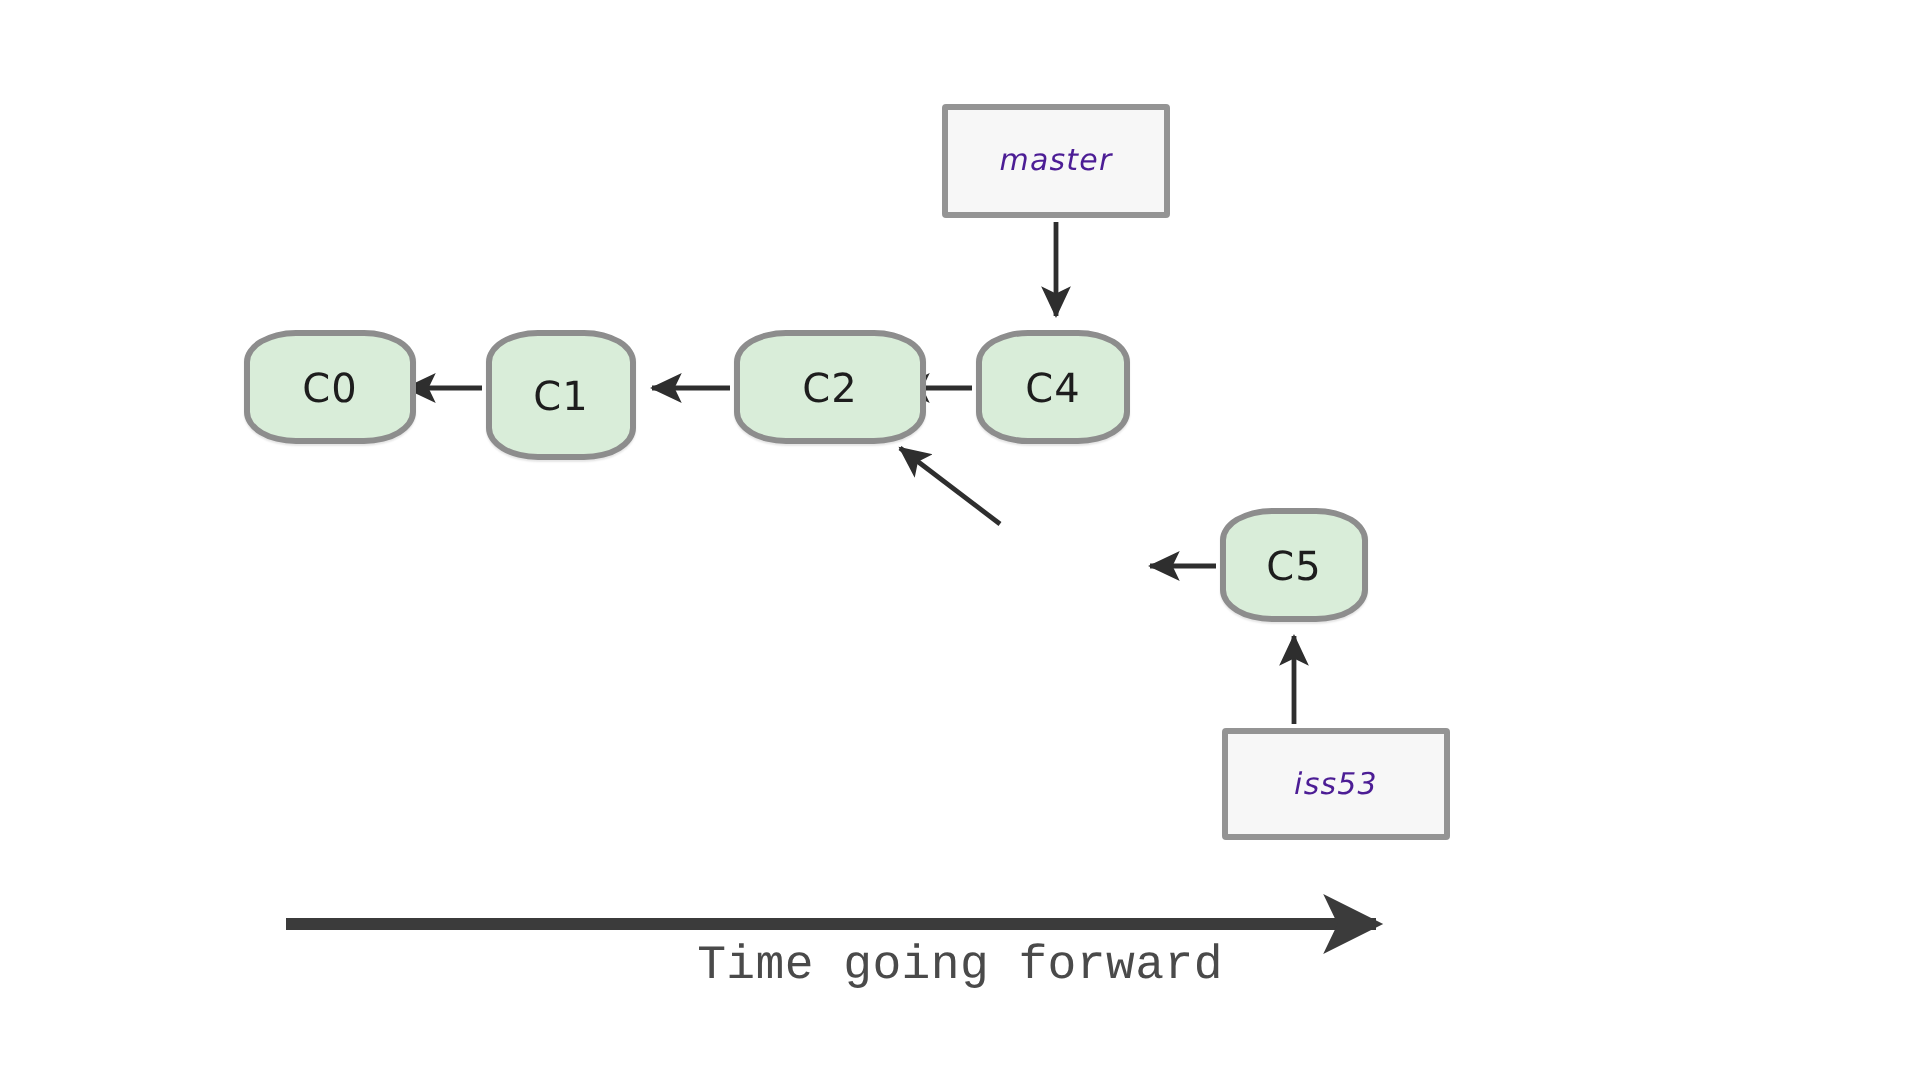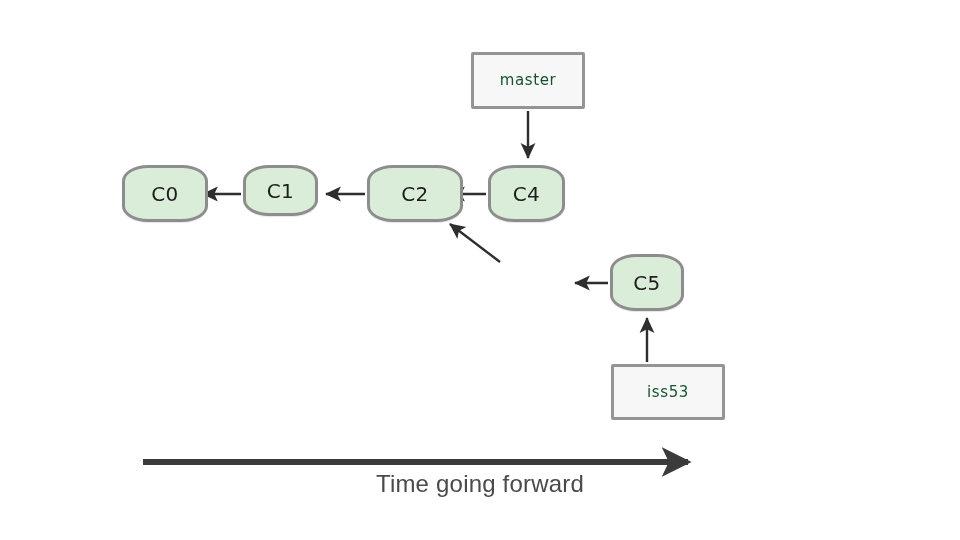--- a/index.html
+++ b/index.html
@@ -42,24 +42,25 @@
     box-sizing: border-box;
     background: #f7f7f7;
     border: 3px solid #949494;
     border-radius: 2px;
     display: flex;
     align-items: center;
     justify-content: center;
   }
   .branch-label {
     font-size: 15px;
-    color: #14532d;
+    color: #4c1d95;
     letter-spacing: 0.6px;
     line-height: 1;
     font-family: "DejaVu Sans", "Liberation Sans", sans-serif;
+    font-style: italic;
   }
 
   
   #arrows {
     position: absolute;
     left: 0;
     top: 0;
     width: 960px;
     height: 540px;
     pointer-events: none;
@@ -68,21 +69,21 @@
   
   #timeline-caption {
     position: absolute;
     left: 0;
     top: 470px;
     width: 960px;
     text-align: center;
     font-size: 24px;
     color: #4a4a4a;
     letter-spacing: 0.2px;
-    font-family: Liberation Sans, sans-serif;
+    font-family: Liberation Mono, monospace;
   }
 </style>
 </head>
 <body>
 
 <div id="stage">
 
   <svg id="arrows" viewBox="0 0 960 540" xmlns="http://www.w3.org/2000/svg">
     <defs>
       <marker id="head" markerWidth="7" markerHeight="7" refX="6.2" refY="3.5" orient="auto" markerUnits="strokeWidth">
@@ -107,21 +108,21 @@
 
     <line x1="647" y1="362" x2="647" y2="318" stroke="#2e2e2e" stroke-width="2.4" marker-end="url(#head)"></line>
 
     <line x1="143" y1="462" x2="688" y2="462" stroke="#3b3b3b" stroke-width="6" marker-end="url(#fathead)"></line>
   </svg>
 
   <div class="commit" style="left:122px; top:165px; width:86px; height:57px;">
     <span class="commit-label">C0</span>
   </div>
 
-  <div class="commit" style="left:243px; top:165px; width:75px; height:51px;">
+  <div class="commit" style="left:243px; top:165px; width:75px; height:65px;">
     <span class="commit-label">C1</span>
   </div>
 
   <div class="commit" style="left:367px; top:165px; width:96px; height:57px;">
     <span class="commit-label">C2</span>
   </div>
 
   <div class="commit" style="left:488px; top:165px; width:77px; height:57px;">
     <span class="commit-label">C4</span>
   </div>

